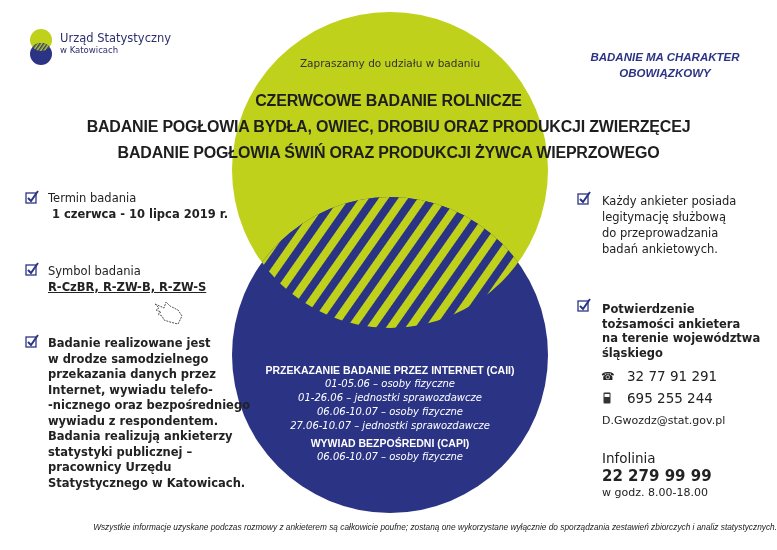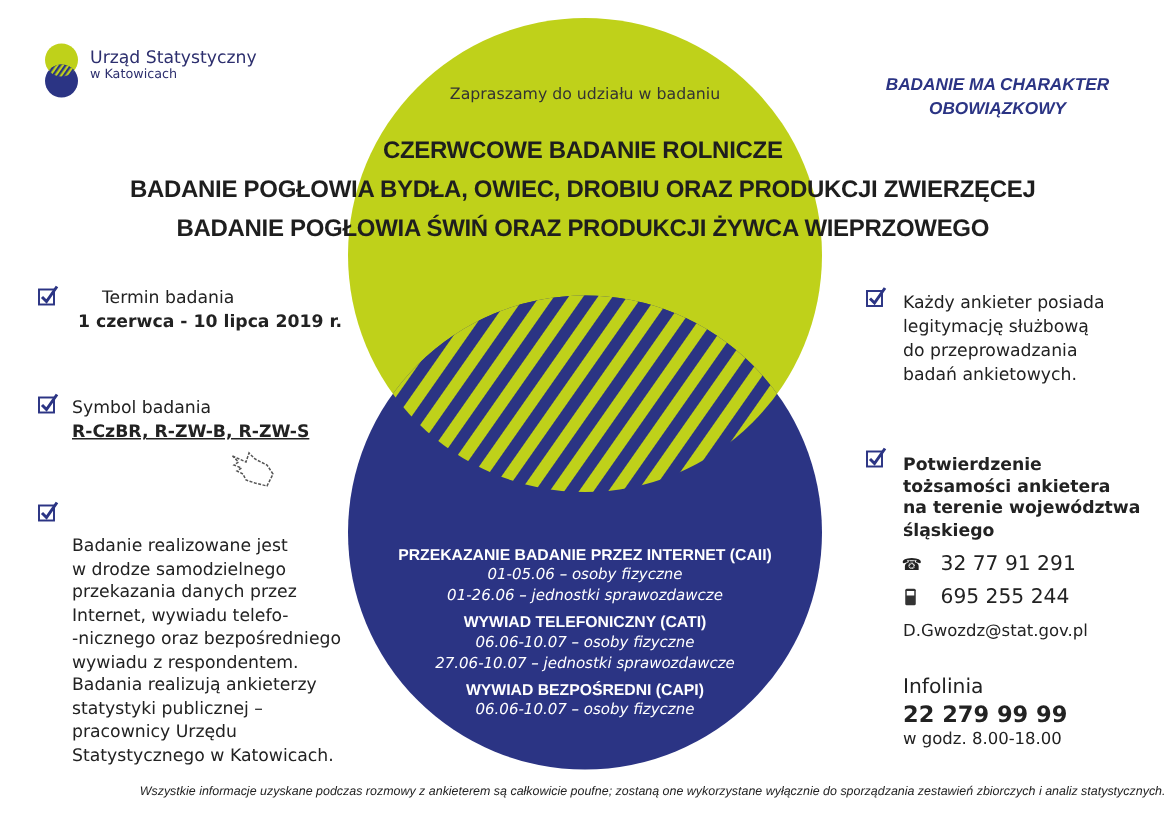--- a/index.html
+++ b/index.html
@@ -70,55 +70,54 @@
 
 <div class="abs invite" style="left:240px; top:57px;">Zapraszamy do udziału w badaniu</div>
 <div class="abs headline" style="top:92px;">CZERWCOWE BADANIE ROLNICZE</div>
 <div class="abs headline" style="top:118px;">BADANIE POGŁOWIA BYDŁA, OWIEC, DROBIU ORAZ PRODUKCJI ZWIERZĘCEJ</div>
 <div class="abs headline" style="top:144px;">BADANIE POGŁOWIA ŚWIŃ ORAZ PRODUKCJI ŻYWCA WIEPRZOWEGO</div>
 
 <svg class="abs check" style="left:25px; top:190px;" viewBox="0 0 14 14">
   <rect x="1" y="3" width="10" height="10" fill="none" stroke="#2b3484" stroke-width="1.3"></rect>
   <path d="M3 8 L6 11 L13 1" fill="none" stroke="#2b3484" stroke-width="2"></path>
 </svg>
-<div class="abs item-text" style="left:48px; top:191px;margin-left:20px;">Termin badania</div>
+<div class="abs item-text" style="left:48px; top:191px;">Termin badania</div>
 <div class="abs item-text bold" style="left:52px; top:207px;">1 czerwca - 10 lipca 2019 r.</div>
 
 <svg class="abs check" style="left:25px; top:262px;" viewBox="0 0 14 14">
   <rect x="1" y="3" width="10" height="10" fill="none" stroke="#2b3484" stroke-width="1.3"></rect>
   <path d="M3 8 L6 11 L13 1" fill="none" stroke="#2b3484" stroke-width="2"></path>
 </svg>
 <div class="abs item-text" style="left:48px; top:264px;">Symbol badania</div>
 <div class="abs item-text underline" style="left:48px; top:280px;">R-CzBR, R-ZW-B, R-ZW-S</div>
 <svg class="abs" style="left:152px; top:298px;" width="34" height="30" viewBox="0 0 34 30">
   <path d="M3 6 L12 10 L14 4 L18 8 L26 12 L30 18 L26 26 L18 24 L12 22 L10 18 L6 16 L9 14 L4 12 L7 10 Z" fill="#fff" stroke="#555" stroke-width="1" stroke-dasharray="2,1"></path>
 </svg>
 
 <svg class="abs check" style="left:25px; top:334px;" viewBox="0 0 14 14">
   <rect x="1" y="3" width="10" height="10" fill="none" stroke="#2b3484" stroke-width="1.3"></rect>
   <path d="M3 8 L6 11 L13 1" fill="none" stroke="#2b3484" stroke-width="2"></path>
 </svg>
-<div class="abs item-text" style="left:48px; top:356px; line-height:15.5px;">
+<div class="abs item-text" style="left:48px; top:336px; line-height:15.5px;font-weight:bold;">
   <div>Badanie realizowane jest</div>
   <div>w drodze samodzielnego</div>
   <div>przekazania danych przez</div>
   <div>Internet, wywiadu telefo-</div>
   <div>-nicznego oraz bezpośredniego</div>
   <div>wywiadu z respondentem.</div>
   <div>Badania realizują ankieterzy</div>
   <div>statystyki publicznej –</div>
   <div>pracownicy Urzędu</div>
   <div>Statystycznego w Katowicach.</div>
 </div>
 
 <div class="abs schedule" style="top:363px;">
   <div class="sch-head">PRZEKAZANIE BADANIE PRZEZ INTERNET (CAII)</div>
   <div class="sch-line">01-05.06 – osoby fizyczne</div>
   <div class="sch-line">01-26.06 – jednostki sprawozdawcze</div>
-  <div class="sch-head" style="margin-top:3px;">WYWIAD TELEFONICZNY (CATI)</div>
   <div class="sch-line">06.06-10.07 – osoby fizyczne</div>
   <div class="sch-line">27.06-10.07 – jednostki sprawozdawcze</div>
   <div class="sch-head" style="margin-top:3px;">WYWIAD BEZPOŚREDNI (CAPI)</div>
   <div class="sch-line">06.06-10.07 – osoby fizyczne</div>
 </div>
 
 <svg class="abs check" style="left:577px; top:191px;" viewBox="0 0 14 14">
   <rect x="1" y="3" width="10" height="10" fill="none" stroke="#2b3484" stroke-width="1.3"></rect>
   <path d="M3 8 L6 11 L13 1" fill="none" stroke="#2b3484" stroke-width="2"></path>
 </svg>

